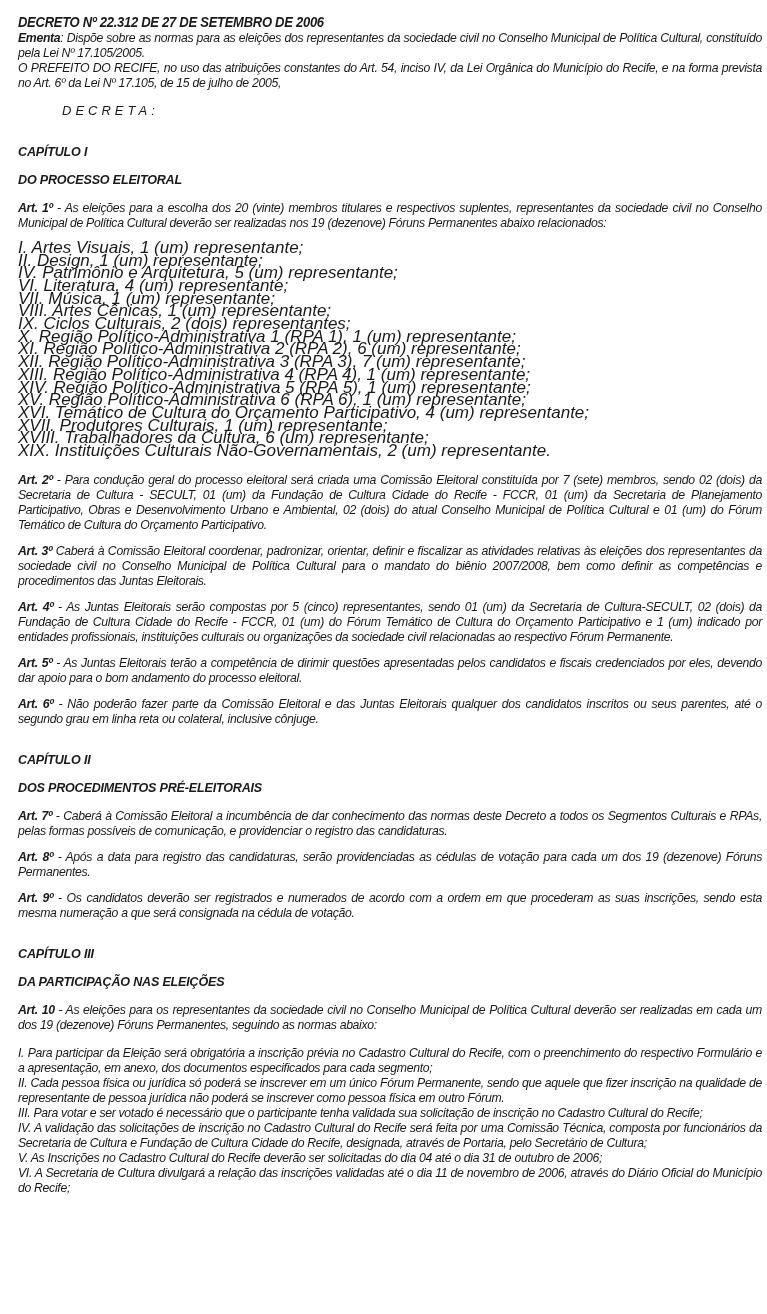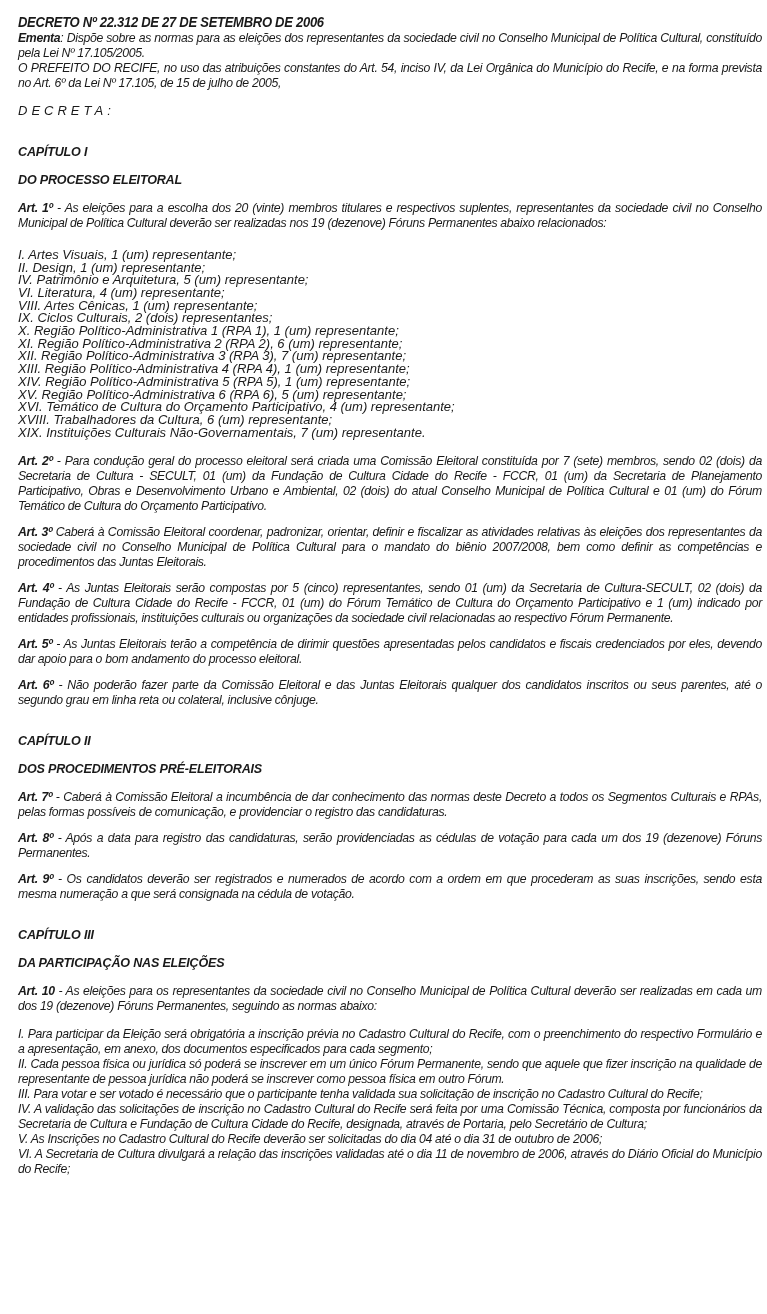--- a/index.html
+++ b/index.html
@@ -7,21 +7,21 @@
     width: 767px; height: 1314px; overflow: hidden;
     color: #1a1a1a;
     font-family: "Liberation Sans", sans-serif;
   }
   .page { position: relative; padding: 12px 14px 0 18px; font-style: italic; }
   .narrow { font-family: "Liberation Sans", sans-serif; font-size: 13.2px; line-height: 15px; letter-spacing: -0.35px; transform: scaleX(0.93); transform-origin: left top; width: 790px; }
   .wide { font-family: "Liberation Sans", sans-serif; font-size: 12.6px; line-height: 13.8px; }
   .justify { text-align: justify; }
   .title { font-weight: bold; font-size: 14px; line-height: 16px; margin-top: 2px; letter-spacing: -0.3px; }
   .b { font-weight: bold; }
-  .decreta { letter-spacing: 4px; margin-top: 14px; font-size: 13px; }
+  .decreta { letter-spacing: 4px; margin-top: 14px; font-size: 13px; margin-left: 44px; }
   .chapter { font-weight: bold; font-size: 13.5px; margin-top: 22px; letter-spacing: -0.2px; }
   .chapter-sub { font-weight: bold; font-size: 13.5px; margin-top: 13px; letter-spacing: -0.2px; }
   .article { margin-top: 11px; }
   .list { margin-top: 12px; }
   .list div { white-space: nowrap; }
   p { margin: 0; }
 </style>
 </head>
 <body>
 
@@ -33,36 +33,38 @@
     <p class="justify" style="width:800px;">O PREFEITO DO RECIFE, no uso das atribuições constantes do Art. 54, inciso IV, da Lei Orgânica do Município do Recife, e na forma prevista no Art. 6º da Lei Nº 17.105, de 15 de julho de 2005,</p>
   </div>
   <div class="wide decreta">DECRETA:</div>
 
   <div class="narrow" style="width:800px;">
     <div class="chapter" style="margin-top:26px;">CAPÍTULO I</div>
     <div class="chapter-sub">DO PROCESSO ELEITORAL</div>
     <p class="justify article" style="margin-top:13px;"><span class="b">Art. 1º</span><span> - As eleições para a escolha dos 20 (vinte) membros titulares e respectivos suplentes, representantes da sociedade civil no Conselho Municipal de Política Cultural deverão ser realizadas nos 19 (dezenove) Fóruns Permanentes abaixo relacionados:</span></p>
   </div>
 
-  <div class="wide list" style="font-size:13px; line-height:12.7px; margin-top:19px;">
+  <div class="wide list" style="font-size:17px; line-height:12.7px; margin-top:12px;">
     <div>I. Artes Visuais, 1 (um) representante;</div>
     <div>II. Design, 1 (um) representante;</div>
     <div>IV. Patrimônio e Arquitetura, 5 (um) representante;</div>
     <div>VI. Literatura, 4 (um) representante;</div>
+    <div>VII. Música, 1 (um) representante;</div>
     <div>VIII. Artes Cênicas, 1 (um) representante;</div>
     <div>IX. Ciclos Culturais, 2 (dois) representantes;</div>
     <div>X. Região Político-Administrativa 1 (RPA 1), 1 (um) representante;</div>
     <div>XI. Região Político-Administrativa 2 (RPA 2), 6 (um) representante;</div>
     <div>XII. Região Político-Administrativa 3 (RPA 3), 7 (um) representante;</div>
     <div>XIII. Região Político-Administrativa 4 (RPA 4), 1 (um) representante;</div>
     <div>XIV. Região Político-Administrativa 5 (RPA 5), 1 (um) representante;</div>
-    <div>XV. Região Político-Administrativa 6 (RPA 6), 5 (um) representante;</div>
+    <div>XV. Região Político-Administrativa 6 (RPA 6), 1 (um) representante;</div>
     <div>XVI. Temático de Cultura do Orçamento Participativo, 4 (um) representante;</div>
+    <div>XVII. Produtores Culturais, 1 (um) representante;</div>
     <div>XVIII. Trabalhadores da Cultura, 6 (um) representante;</div>
-    <div>XIX. Instituições Culturais Não-Governamentais, 7 (um) representante.</div>
+    <div>XIX. Instituições Culturais Não-Governamentais, 2 (um) representante.</div>
   </div>
 
   <div class="narrow" style="width:800px;">
     <p class="justify article" style="margin-top:14px;"><span class="b">Art. 2º</span><span> - Para condução geral do processo eleitoral será criada uma Comissão Eleitoral constituída por 7 (sete) membros, sendo 02 (dois) da Secretaria de Cultura - SECULT, 01 (um) da Fundação de Cultura Cidade do Recife - FCCR, 01 (um) da Secretaria de Planejamento Participativo, Obras e Desenvolvimento Urbano e Ambiental, 02 (dois) do atual Conselho Municipal de Política Cultural e 01 (um) do Fórum Temático de Cultura do Orçamento Participativo.</span></p>
     <p class="justify article"><span class="b">Art. 3º</span><span> Caberá à Comissão Eleitoral coordenar, padronizar, orientar, definir e fiscalizar as atividades relativas às eleições dos representantes da sociedade civil no Conselho Municipal de Política Cultural para o mandato do biênio 2007/2008, bem como definir as competências e procedimentos das Juntas Eleitorais.</span></p>
     <p class="justify article"><span class="b">Art. 4º</span><span> - As Juntas Eleitorais serão compostas por 5 (cinco) representantes, sendo 01 (um) da Secretaria de Cultura-SECULT, 02 (dois) da Fundação de Cultura Cidade do Recife - FCCR, 01 (um) do Fórum Temático de Cultura do Orçamento Participativo e 1 (um) indicado por entidades profissionais, instituições culturais ou organizações da sociedade civil relacionadas ao respectivo Fórum Permanente.</span></p>
     <p class="justify article"><span class="b">Art. 5º</span><span> - As Juntas Eleitorais terão a competência de dirimir questões apresentadas pelos candidatos e fiscais credenciados por eles, devendo dar apoio para o bom andamento do processo eleitoral.</span></p>
     <p class="justify article"><span class="b">Art. 6º</span><span> - Não poderão fazer parte da Comissão Eleitoral e das Juntas Eleitorais qualquer dos candidatos inscritos ou seus parentes, até o segundo grau em linha reta ou colateral, inclusive cônjuge.</span></p>
 
     <div class="chapter" style="margin-top:26px;">CAPÍTULO II</div>

